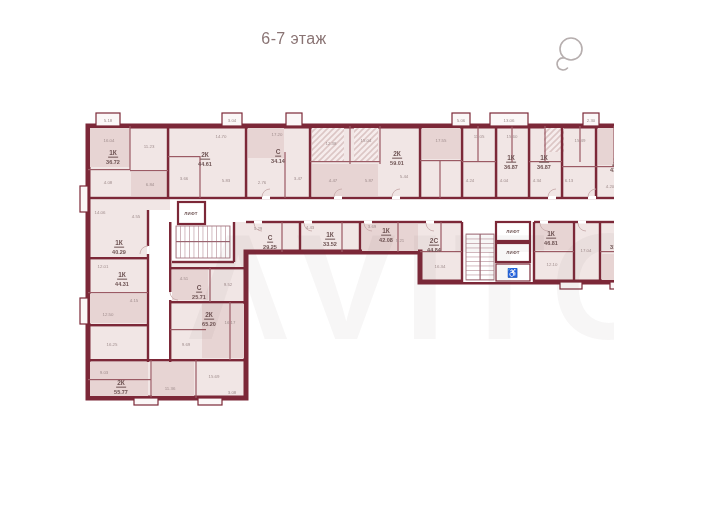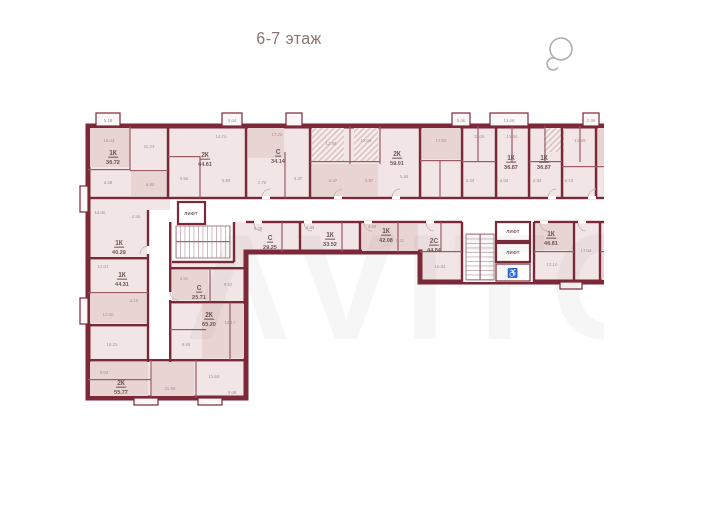--- a/index.html
+++ b/index.html
@@ -1,17 +1,17 @@
 <!DOCTYPE html>
 <html><head>
 <meta charset="utf-8">
 <style>
   html,body{margin:0;padding:0;background:#ffffff;}
   .stage{position:relative;width:604px;height:508px;overflow:hidden;background:#fff;
-         font-family:"Liberation Sans",sans-serif;}
+         font-family:"Liberation Sans",sans-serif;padding-left:10px;}
   .title{position:absolute;left:0;right:0;top:30px;text-align:center;
          transform:translateX(-13px);font-size:16px;font-weight:500;
          color:#8a7474;letter-spacing:.4px;margin:0;}
   .rotate-icon{position:absolute;right:26px;top:32px;width:36px;height:44px;cursor:pointer;}
   .watermark{position:absolute;left:188px;top:212px;font-size:150px;font-weight:700;
              letter-spacing:8px;color:rgba(90,70,70,0.05);pointer-events:none;
              white-space:nowrap;line-height:1;}
   .plan-svg{position:absolute;left:0;top:0;}
   .labels{position:absolute;left:0;top:0;width:720px;height:508px;pointer-events:none;}
   .unit-label{position:absolute;transform:translate(-50%,-50%);text-align:center;

